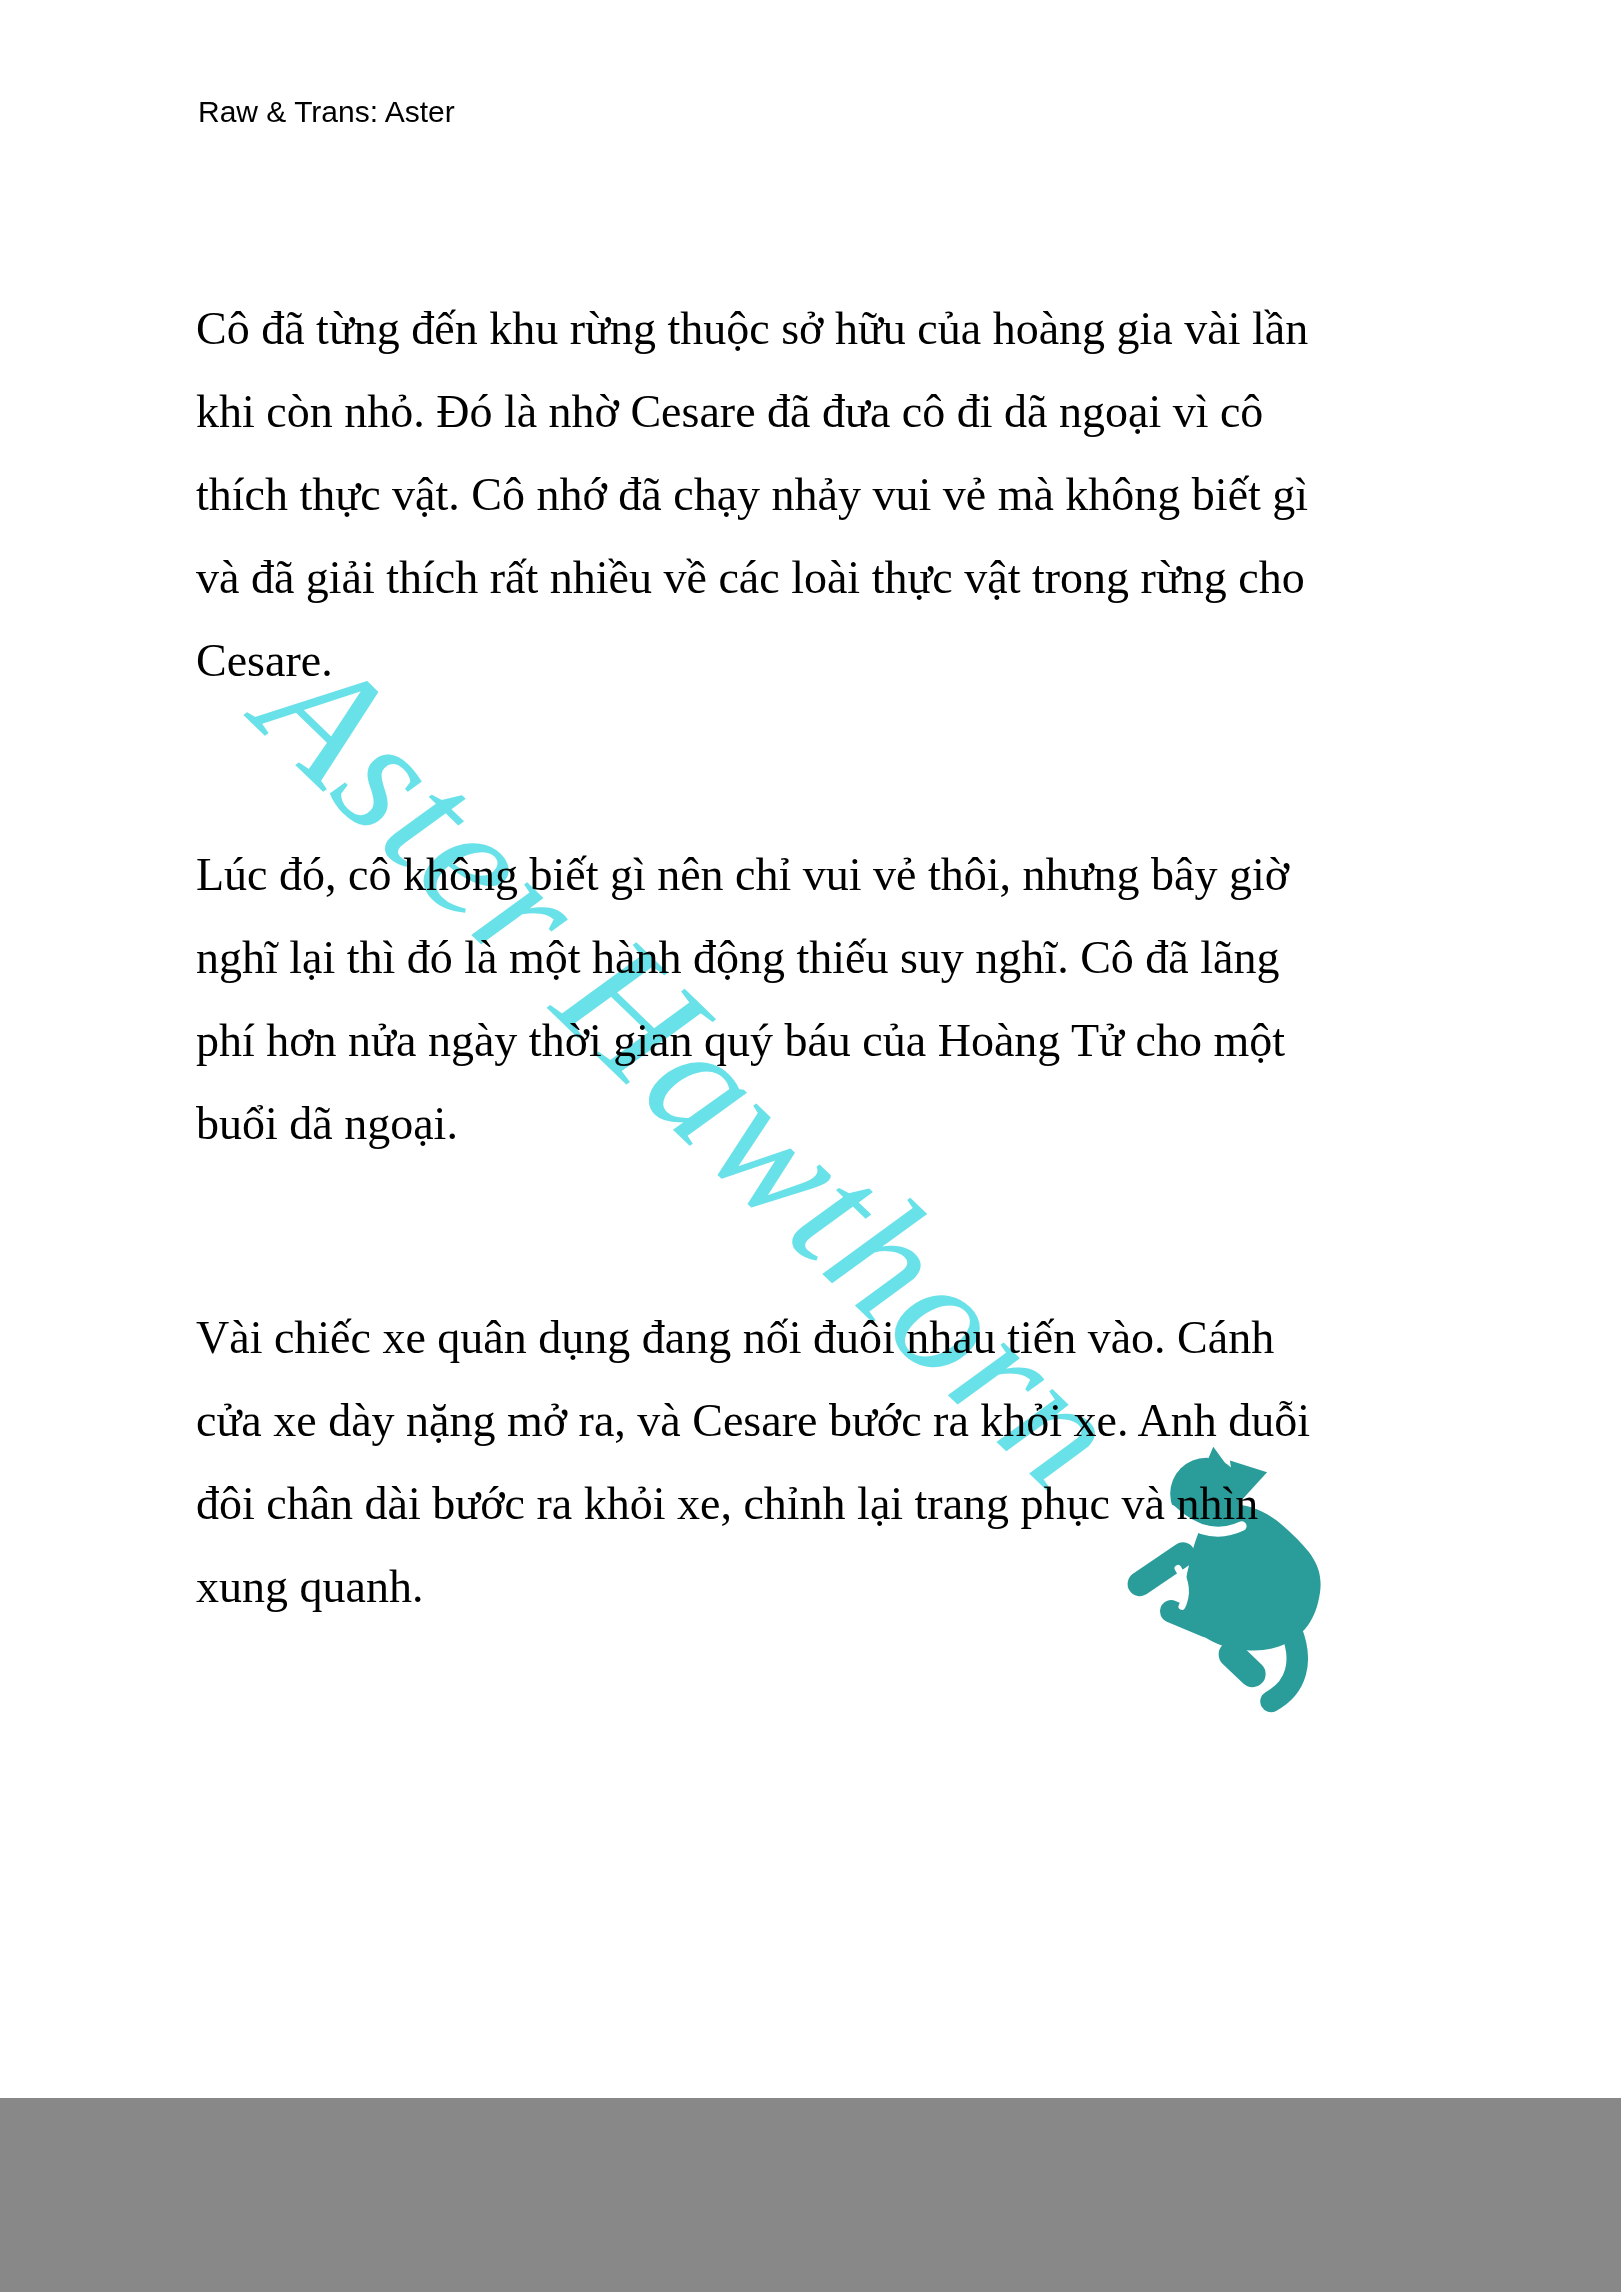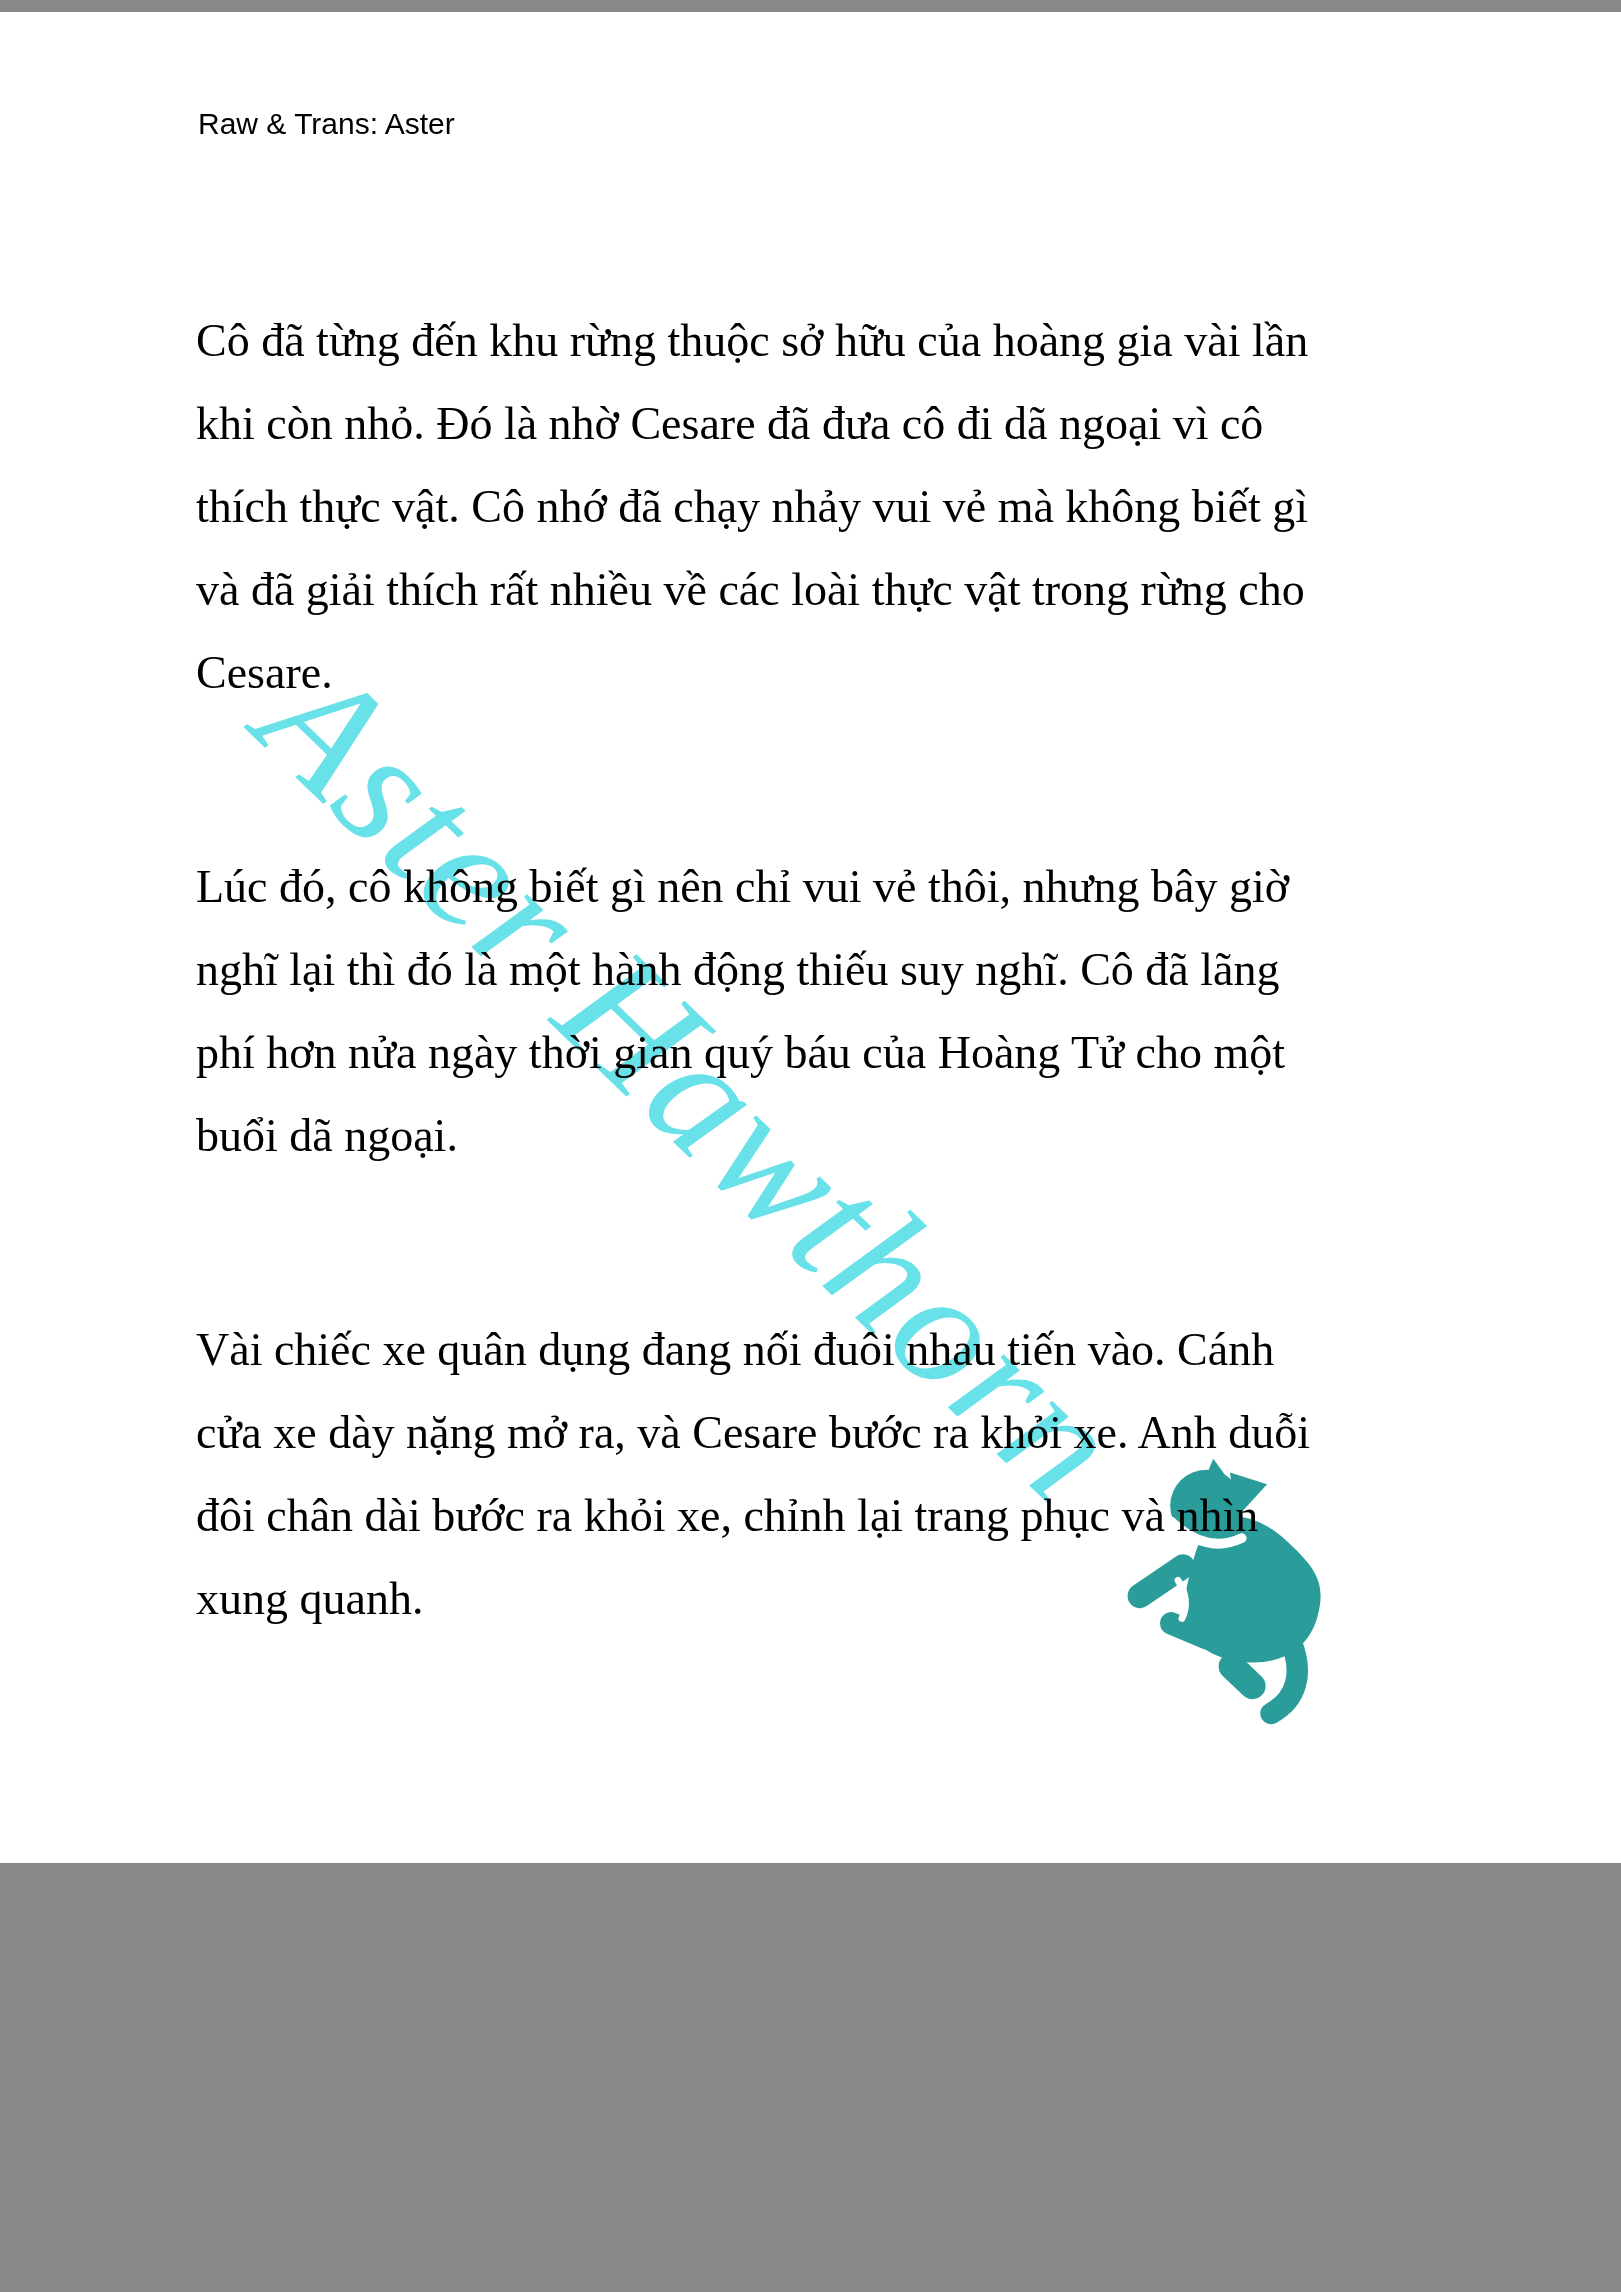--- a/index.html
+++ b/index.html
@@ -4,24 +4,24 @@
 <style>
   :root{
     --page-bg:#ffffff;
     --text:#000000;
     --watermark:#68e1e9;
     --cat:#2a9d9a;
   }
   html,body{margin:0;padding:0;background:#888;}
   .page{
     position:relative;
-    width:1621px;height:1851px;
+    width:1621px;height:2098px;
     background:var(--page-bg);
     overflow:hidden;
-    margin:12px auto;
+    margin:0 auto;
     font-family:"Liberation Serif", serif;
     color:var(--text);
   }
   .doc-header{
     position:absolute;
     left:198px;top:94px;
     font-family:"Liberation Sans", sans-serif;
     font-size:30px;
     line-height:36px;
     color:var(--text);

